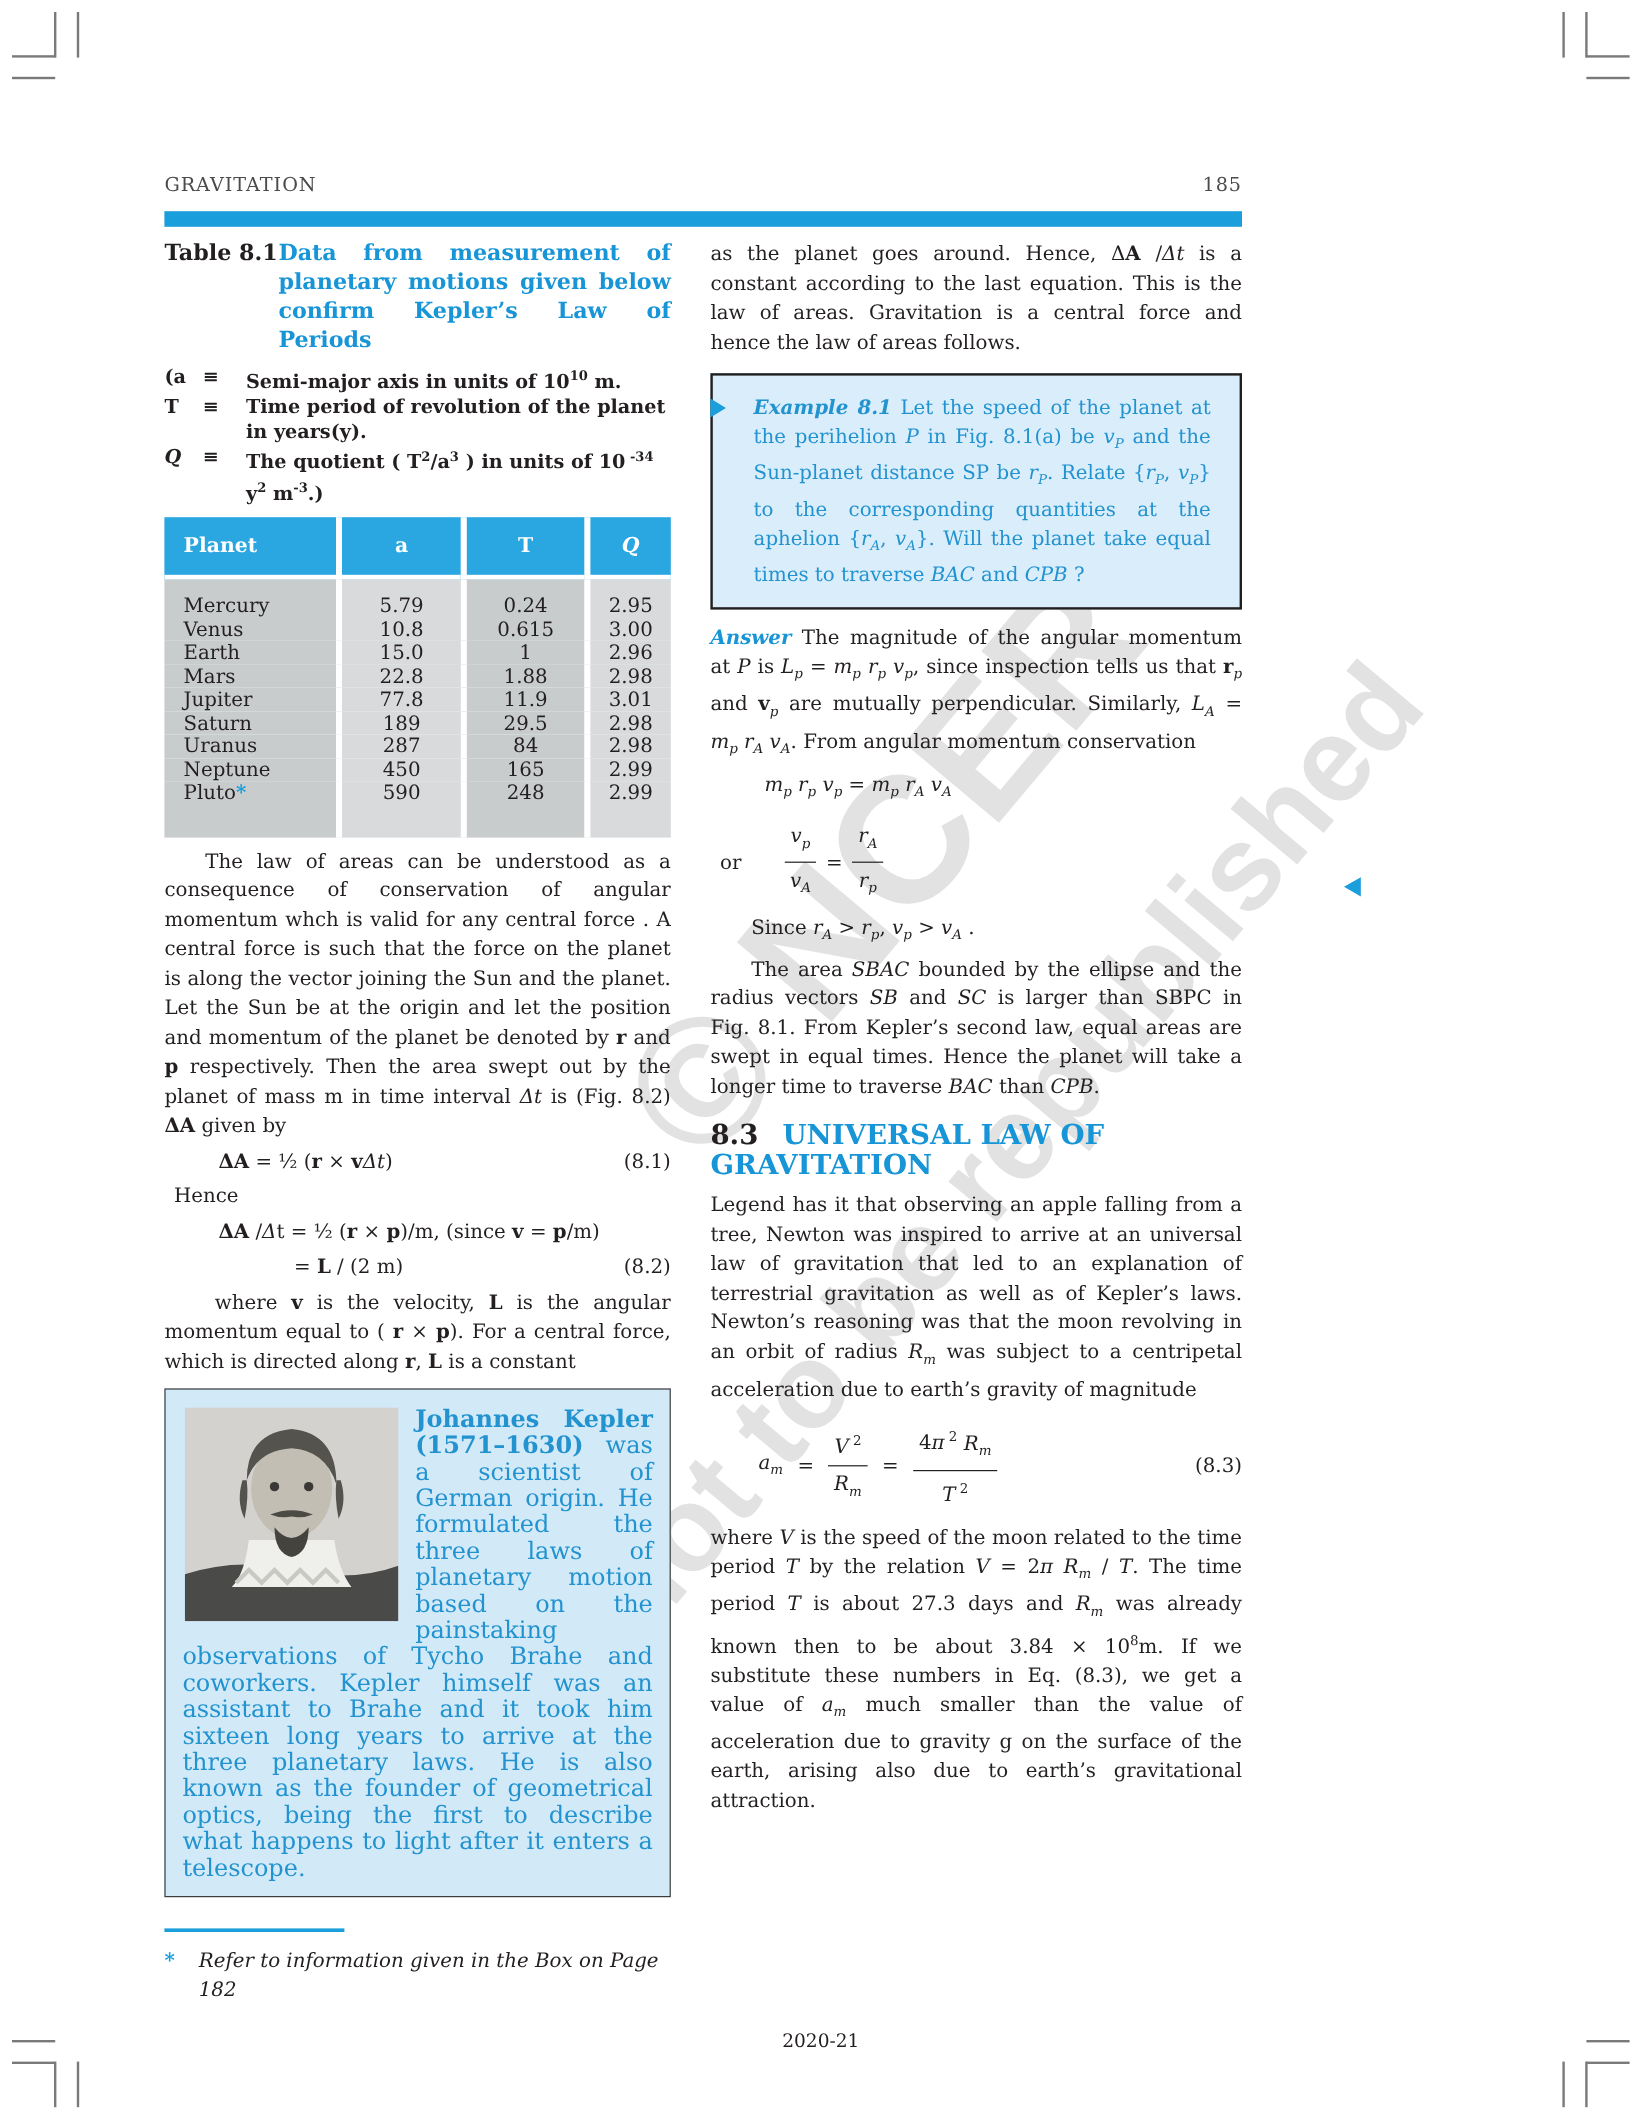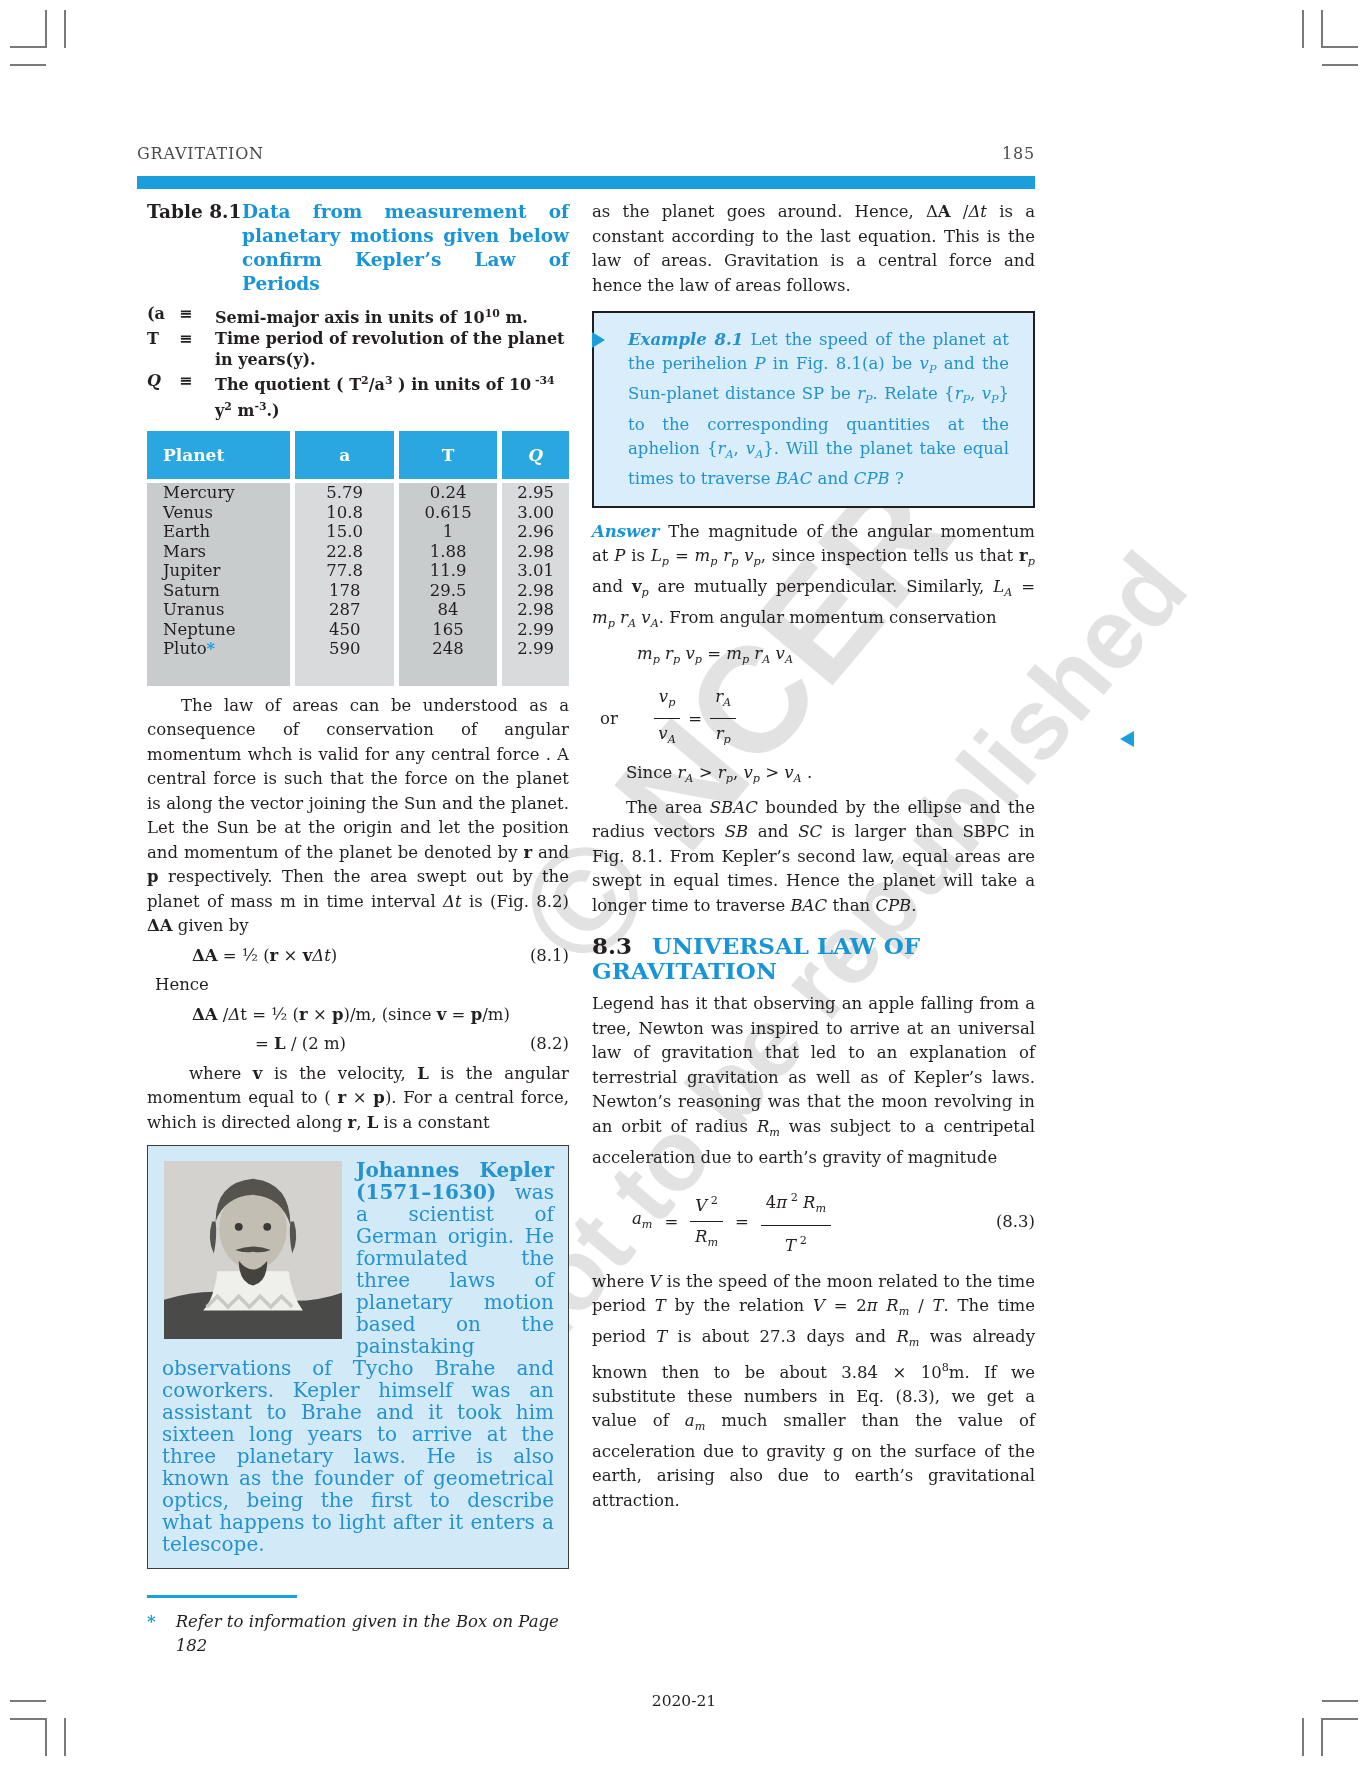--- a/index.html
+++ b/index.html
@@ -18,21 +18,21 @@
   
   .header-row{position:absolute;left:137px;width:898px;top:144px;display:flex;
       justify-content:space-between;font-size:16px;color:var(--header-gray,#4d4a4c);
       letter-spacing:.8px;z-index:2;}
   .header-rule{position:absolute;left:137px;width:898px;top:176px;height:13px;
       background:var(--accent-blue,#1b9edc);z-index:2;}
   .footer-year{position:absolute;left:0;right:0;top:1692px;text-align:center;
       font-size:15.5px;z-index:2;}
   
   .col{position:absolute;top:200px;z-index:1;font-size:16.5px;line-height:24.5px;}
-  .col-left{left:147px;width:422px;}
+  .col-left{left:137px;width:422px;}
   .col-right{left:592px;width:443px;}
   p{margin:0;text-align:justify;}
   .indent{text-indent:34px;}
   
   .tbl-title{display:flex;font-size:18.5px;line-height:24px;font-weight:bold;}
   .tbl-title .prefix{flex:0 0 95px;}
   .tbl-title .blue{flex:1;color:var(--heading-blue,#1795d6);text-align:justify;}
   .legend{margin-top:7px;font-weight:bold;font-size:16px;line-height:21px;}
   .legend-row{display:grid;grid-template-columns:32px 36px 1fr;}
   .legend-sym.q{font-style:italic;}
@@ -42,21 +42,21 @@
       padding:12px 0;border-bottom:4px solid #fff;font-size:17px;}
   table.planets th:first-child{text-align:left;padding-left:16px;width:34%;}
   table.planets th:nth-child(2){width:24.5%;}
   table.planets th:nth-child(3){width:24.5%;}
   table.planets th:nth-child(4){width:17%;font-style:italic;}
   table.planets th + th, table.planets td + td{border-left:5px solid #fff;}
   table.planets td{text-align:center;line-height:19.5px;padding:0;}
   table.planets td:first-child{text-align:left;padding-left:16px;}
   table.planets tbody td:nth-child(odd){background:var(--table-col-dark,#c9cccd);}
   table.planets tbody td:nth-child(even){background:var(--table-col-light,#d8dadb);}
-  table.planets tbody tr:first-child td{}
+  table.planets tbody tr:first-child td{padding-top:12px;}
   table.planets tbody tr:last-child td{padding-bottom:27px;}
   .blue-star{color:var(--accent-blue,#1b9edc);font-weight:bold;}
   
   .eq-row{display:flex;margin:5px 0;}
   .eq-ind{padding-left:45px;}
   .eq-ind2{padding-left:108px;}
   .eq-num{margin-left:auto;}
   .hence{padding-left:8px;margin:2px 0;}
   .frac{display:inline-block;text-align:center;vertical-align:middle;font-style:normal;}
   .frac .num{display:block;border-bottom:1.6px solid #231f20;padding:0 5px 3px;}
@@ -188,21 +188,21 @@
             <td>2.98</td>
           </tr>
           <tr>
             <td>Jupiter</td>
             <td>77.8</td>
             <td>11.9</td>
             <td>3.01</td>
           </tr>
           <tr>
             <td>Saturn</td>
-            <td>178</td>
+            <td>189</td>
             <td>29.5</td>
             <td>2.98</td>
           </tr>
           <tr>
             <td>Uranus</td>
             <td>287</td>
             <td>84</td>
             <td>2.98</td>
           </tr>
           <tr>

